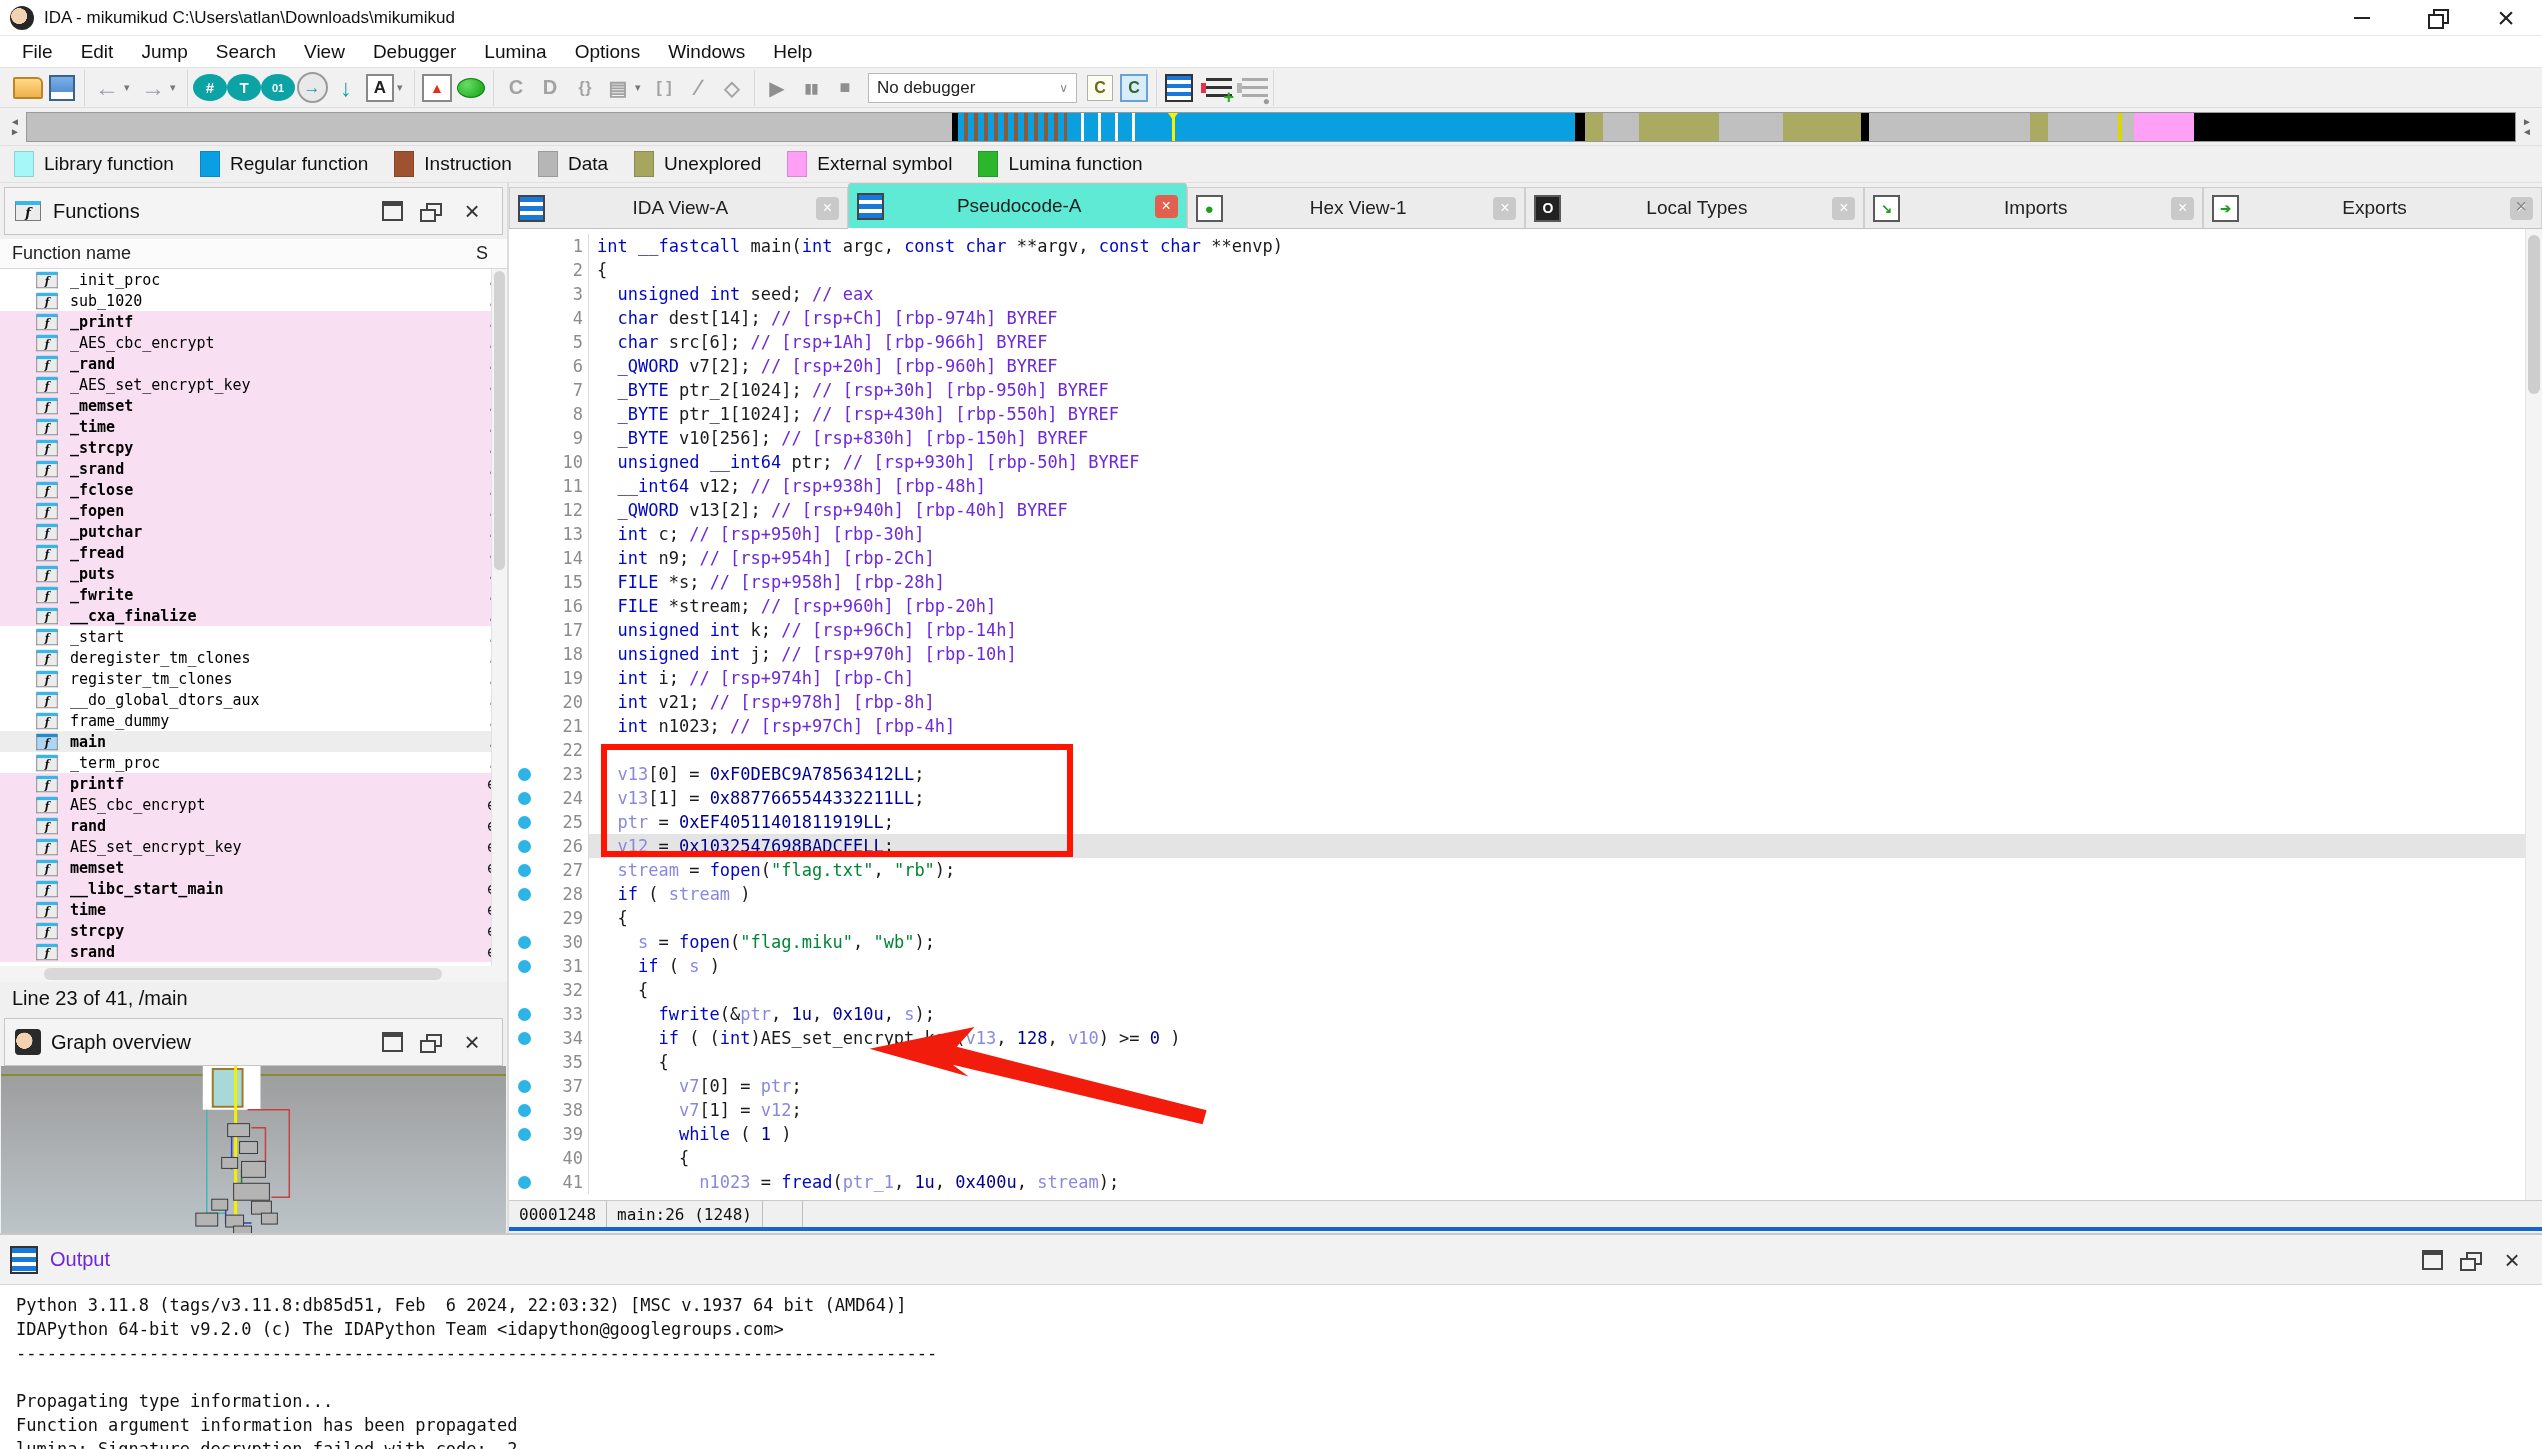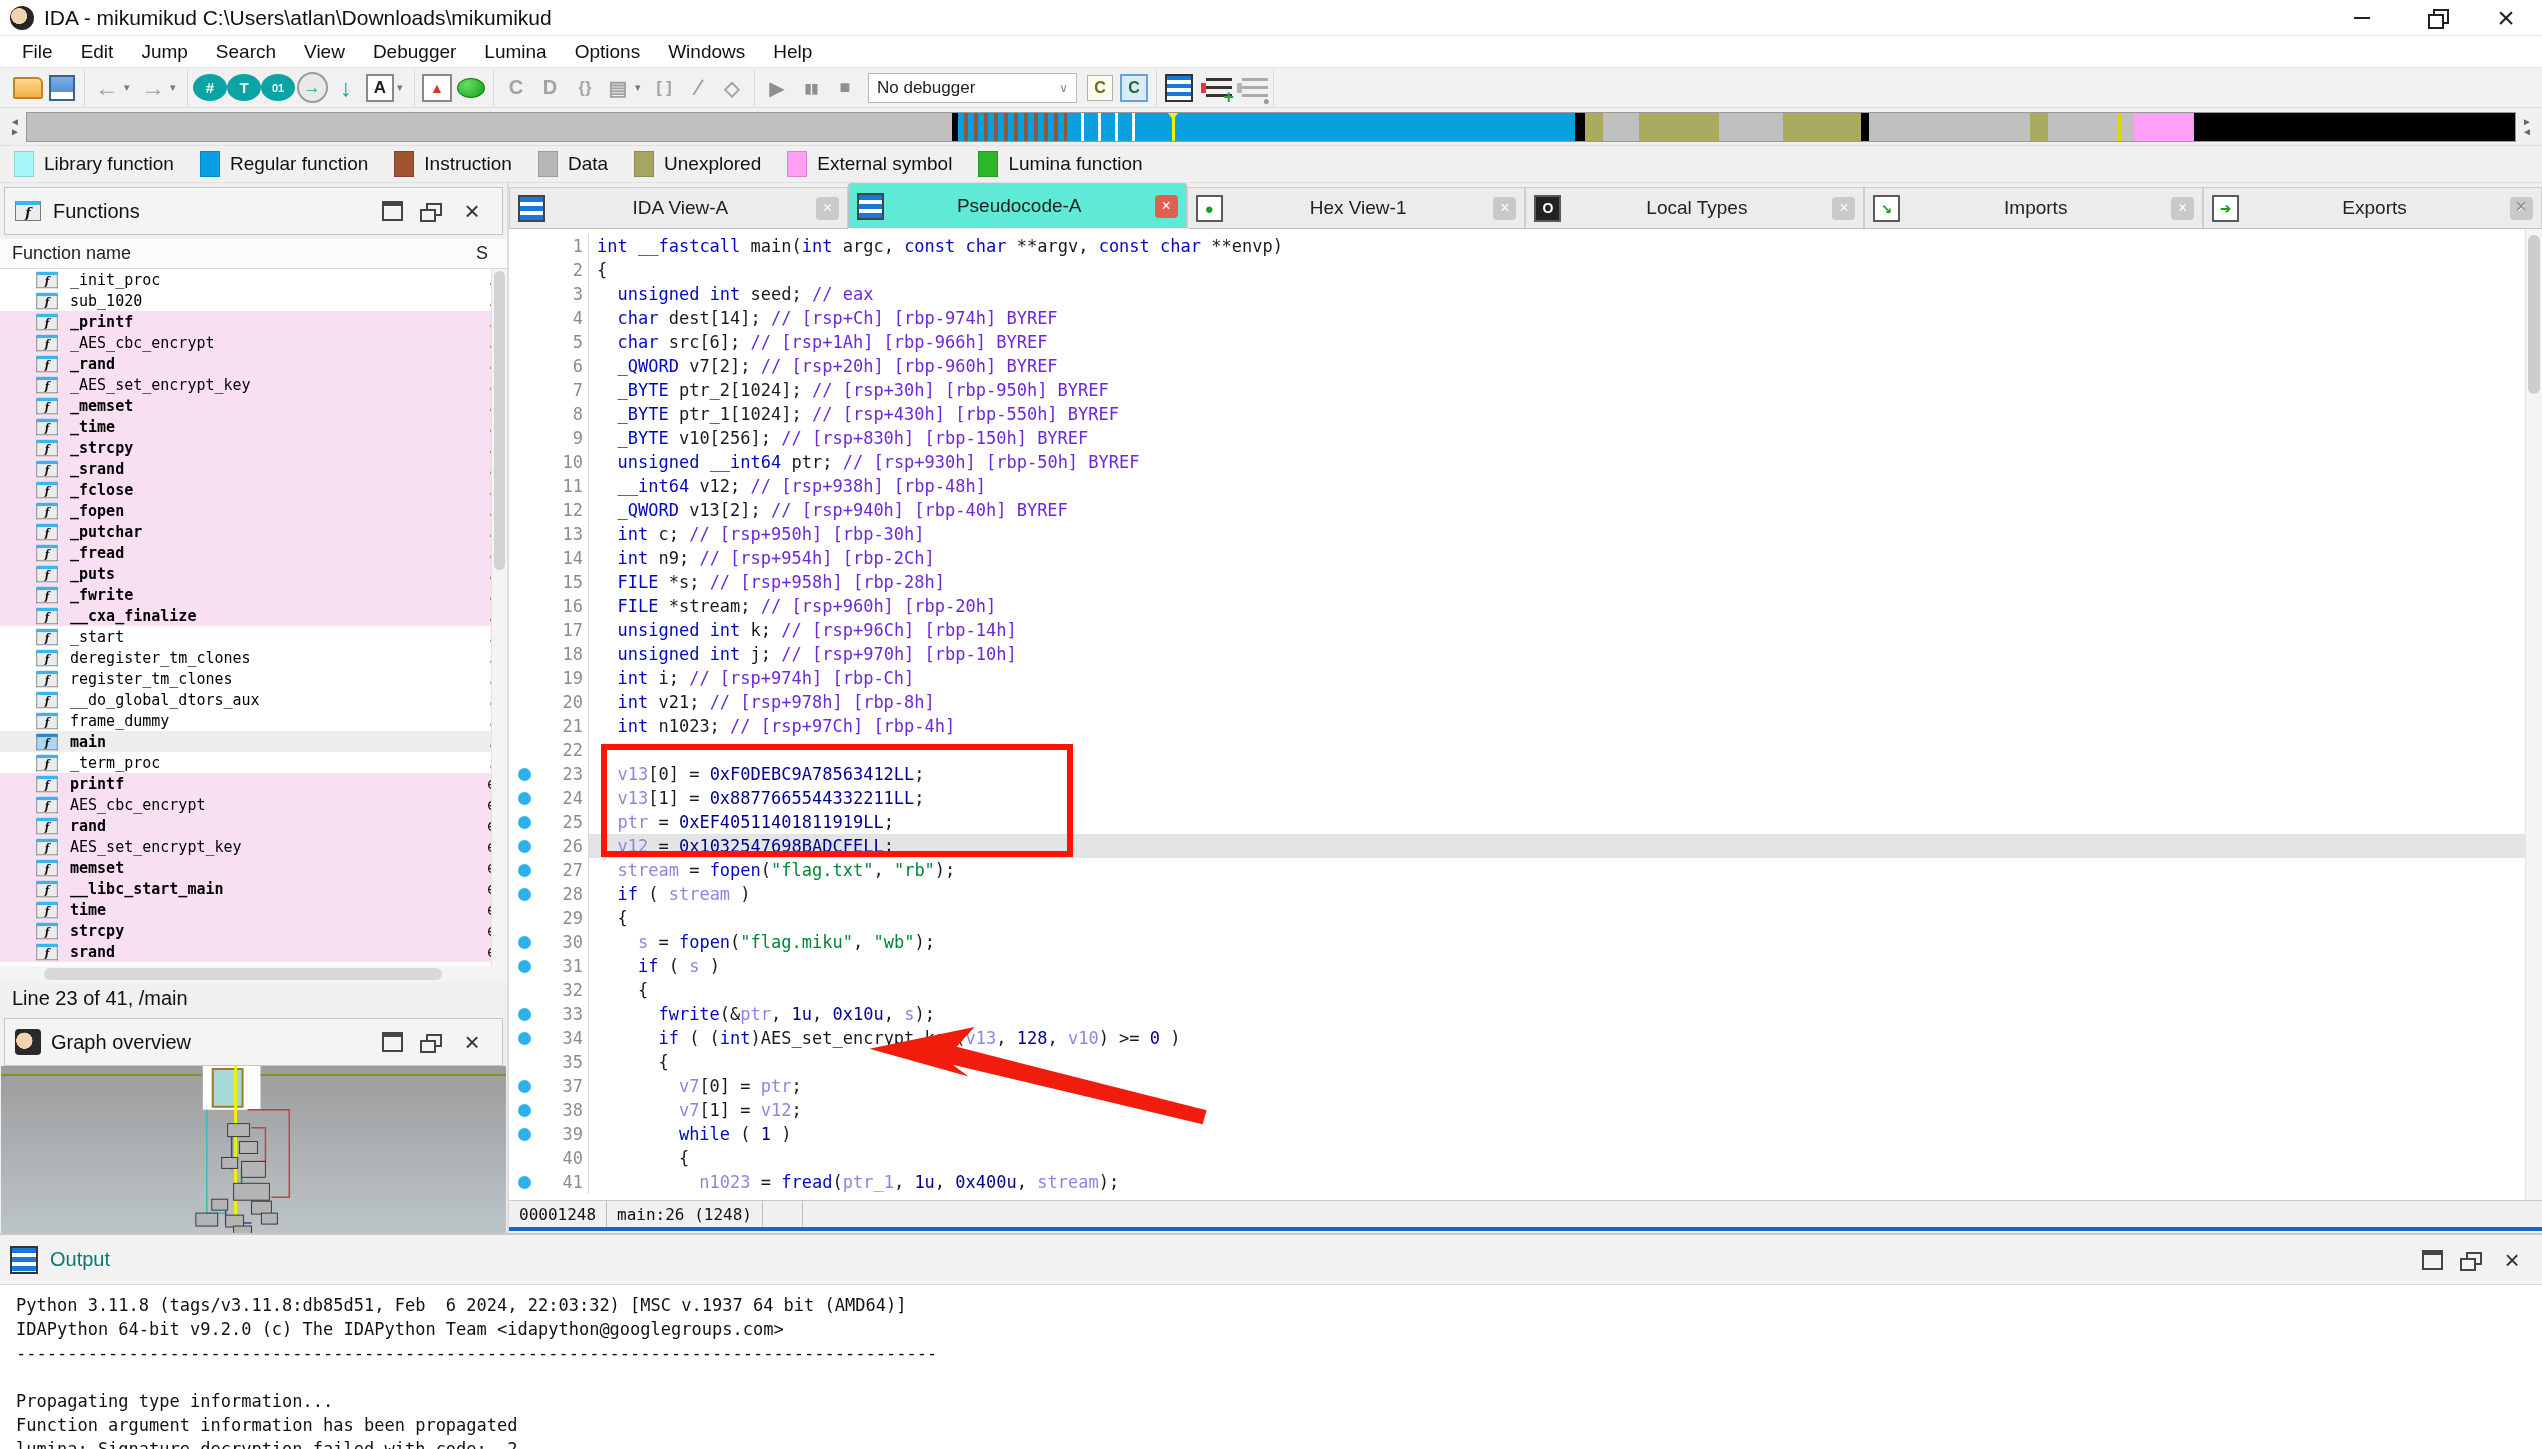--- a/index.html
+++ b/index.html
@@ -2,21 +2,21 @@
 <html><head>
 <meta charset="utf-8">
 <style>
   * { margin:0; padding:0; box-sizing:border-box; }
   html,body { width:2542px; height:1450px; overflow:hidden; font-family:"Liberation Sans",sans-serif; background:#f0f0f0; }
   #app { width:2542px; height:1450px; display:flex; flex-direction:column; position:relative; }
 
   
   .titlebar { height:36px; background:#ffffff; display:flex; align-items:center; padding-left:10px; border-bottom:1px solid #e8e8e8; }
   .app-icon { width:24px; height:24px; border-radius:50%; background:radial-gradient(circle at 38% 42%, #f2d2b0 0 38%, #262626 40%); margin-right:10px; }
-  .titlebar-text { font-size:21px; color:#111; flex:1; }
+  .titlebar-text { font-size:17px; color:#111; flex:1; }
   .win-btns { display:flex; height:36px; }
   .win-btn { width:72px; height:36px; display:flex; align-items:center; justify-content:center; color:#222; position:relative; }
   .wb-min::before { content:""; width:16px; border-top:2px solid #222; display:block; }
   .wb-max::before { content:""; position:absolute; left:30px; top:14px; width:12px; height:11px; border:2px solid #222; background:#fff; z-index:2; }
   .wb-max::after  { content:""; position:absolute; left:35px; top:9px; width:12px; height:11px; border:2px solid #222; z-index:1; }
   .wb-close::before { content:"×"; font-size:30px; line-height:30px; }
 
   
   .menubar { height:32px; background:#ffffff; display:flex; align-items:center; padding-left:8px; border-bottom:1px solid #e4e4e4; }
   .menu-item { font-size:19px; color:#111; padding:3px 14px; cursor:default; }
@@ -151,21 +151,21 @@
 
   .pc-status { height:27px; background:#f0f0f0; border-top:1px solid #c8c8c8; display:flex; align-items:center; font-family:"DejaVu Sans Mono",monospace; font-size:16px; color:#111; }
   .pc-cell { padding:0 10px; border-right:1px solid #bdbdbd; height:100%; display:flex; align-items:center; }
   .pc-cell.empty { width:40px; }
   .blue-line { height:4px; background:#1565d0; }
 
   
   .outputdock { height:217px; border-top:2px solid #c8c8c8; background:#fff; display:flex; flex-direction:column; }
   .out-header { height:50px; background:#f2f2f2; border-bottom:1px solid #d4d4d4; display:flex; align-items:center; padding:0 10px; }
   .out-icon { width:28px; height:28px; border:2px solid #333; background:repeating-linear-gradient(180deg,#1a78d8 0 5px,#ffffff 5px 9px); margin-right:12px; }
-  .out-title { font-size:20px; color:#0f766e; flex:1; }
+  .out-title { font-size:20px; color:#6d28d9; flex:1; }
   .out-content { flex:1; padding:8px 0 0 16px; overflow:hidden; }
   .out-line { font-family:"DejaVu Sans Mono",monospace; font-size:17px; line-height:24px; color:#111; white-space:pre; }
 </style>
 </head>
 <body>
 
 <div id="app">
 
   <div class="titlebar">
     <div class="app-icon"></div>

